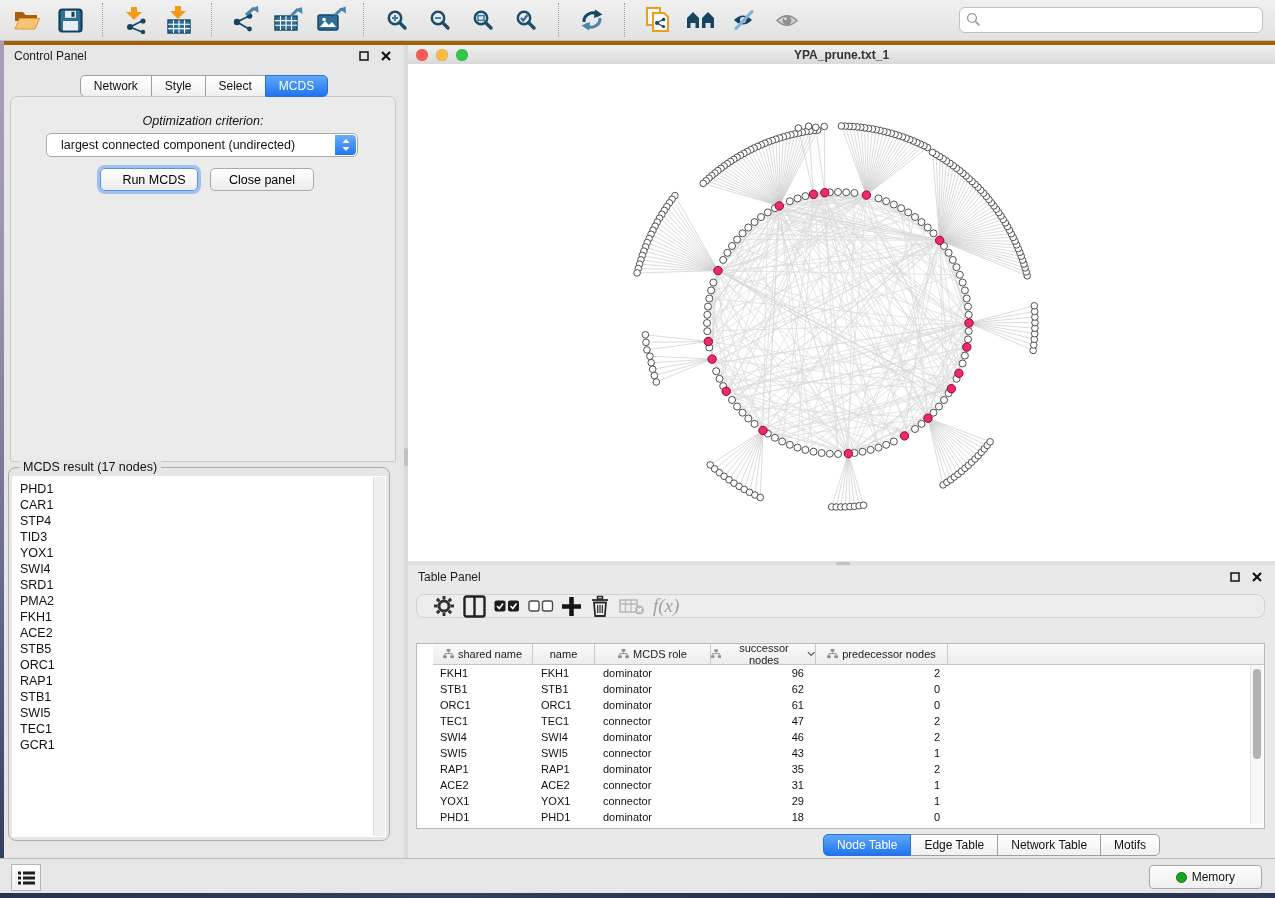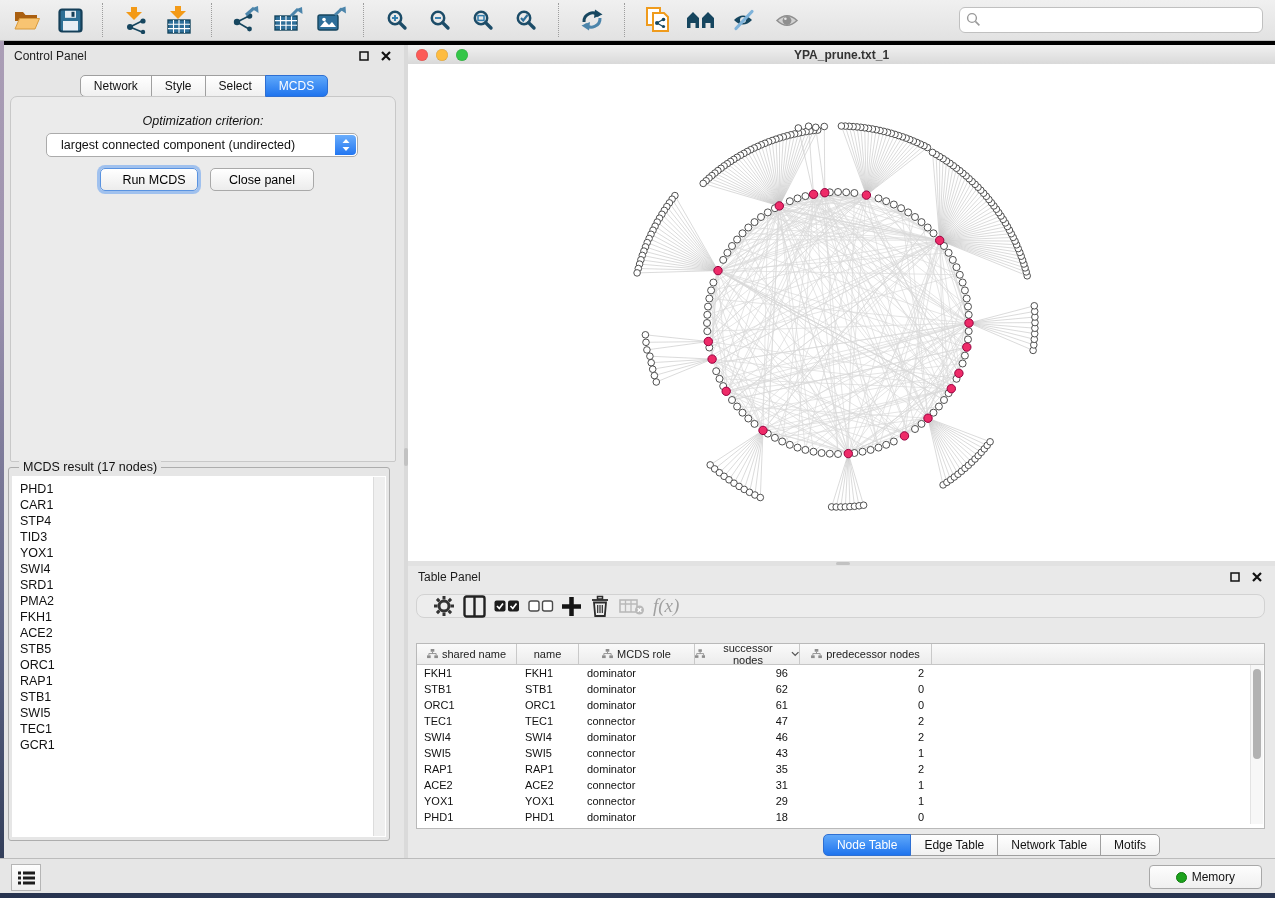--- a/index.html
+++ b/index.html
@@ -1,16 +1,16 @@
 <!DOCTYPE html>
 <html style="--accent: #3b99fc; --accent-dark: #1f74ee;"><head>
 <meta charset="utf-8">
 <style>
   html,body{margin:0;padding:0;background:#222;}
-  #screen{position:relative;width:1275px;height:898px;background:#000000;
+  #screen{position:relative;width:1275px;height:898px;background:#a16207;
     font-family:"Liberation Sans",sans-serif;color:#111;overflow:hidden;
     -webkit-font-smoothing:antialiased;}
   
   .toolbar{position:absolute;left:0;top:0;width:1275px;height:41px;
     background:linear-gradient(#f0f0f0,#e2e2e2);border-bottom:1px solid #bfbfbf;
     display:flex;align-items:center;padding-left:12px;box-sizing:border-box;gap:13px;}
   .tbtn{width:30px;height:32px;display:flex;align-items:center;justify-content:center;flex:0 0 auto;}
   .tb-sep{width:1px;height:34px;border-left:1px dotted #9d9d9d;margin:0 4px;flex:0 0 auto;}
   .search-wrap{margin-left:auto;margin-right:12px;position:relative;}
   .search-wrap input{width:268px;height:24px;border:1px solid #c0c0c0;border-radius:6px;
@@ -40,21 +40,21 @@
     border:1px solid #ababab;border-radius:5px;display:flex;align-items:center;
     font-size:12.5px;padding-left:14px;box-sizing:border-box;}
   .sel-stepper{position:absolute;right:1px;top:1px;bottom:1px;width:21px;border-radius:0 4px 4px 0;
     background:linear-gradient(#6aadfb,#2276f1);display:flex;align-items:center;justify-content:center;}
   .btn-row{position:absolute;top:71px;left:0;width:100%;height:24px;}
   .mac-btn{position:absolute;height:23px;background:linear-gradient(#ffffff,#ececec);
     border:1px solid #a9a9a9;border-radius:5px;font-size:12.5px;font-family:inherit;
     display:flex;align-items:center;justify-content:center;box-sizing:border-box;}
   .mac-btn.focused{box-shadow:0 0 0 3px rgba(110,165,240,.6);border-color:#5a93e0;}
   .groupbox{position:absolute;left:4px;right:14px;top:422px;height:372px;
-    border:1px solid #adadad;border-radius:3px;}
+    border:1px solid #adadad;border-radius:8px;}
   .groupbox-legend{position:absolute;top:-8px;left:10px;background:#e6e6e6;padding:0 4px;
     font-size:12.5px;}
   .mcds-list{position:absolute;inset:8px 3px 3px 3px;background:#fff;overflow:hidden;
     padding:5px 0 0 8px;box-sizing:border-box;}
   .mcds-item{font-size:12.5px;line-height:16px;}
   .list-scroll{position:absolute;top:9px;right:4px;bottom:4px;width:11px;background:#efefef;
     border-left:1px solid #dcdcdc;}
   
   .v-splitter{position:absolute;left:404px;top:45px;width:4px;height:813px;background:#dadada;}
   .v-handle{position:absolute;left:0;top:403px;width:4px;height:18px;background:#c2c2c2;border-radius:2px;}
@@ -68,21 +68,21 @@
   .net-title{font-size:12px;font-weight:bold;color:#333;}
   .net-canvas{position:absolute;left:0;top:19px;width:867px;height:497px;background:#fff;}
   
   .table-panel{position:absolute;left:408px;top:566px;width:867px;height:292px;background:#e9e9e9;}
   .tp-toolbar{position:absolute;left:8px;right:10px;top:28px;height:24px;background:#ededed;
     border:1px solid #d2d2d2;border-radius:8px;display:flex;align-items:center;gap:8px;
     padding-left:16px;box-sizing:border-box;}
   .tp-ic{display:flex;align-items:center;justify-content:center;}
   .fx{font-family:"Liberation Serif",serif;font-style:italic;font-size:19px;color:#a0a0a0;}
   .tbl-wrap{position:absolute;left:8px;right:10px;top:77px;height:186px;background:#fff;
-    border:1px solid #b9b9b9;box-sizing:border-box;overflow:hidden;}
+    border:1px solid #b9b9b9;box-sizing:border-box;overflow:hidden;padding-left:16px;}
   .thead{display:flex;height:20px;background:linear-gradient(#fafafa,#ececec);
     border-bottom:1px solid #c6c6c6;}
   .hcell{display:flex;align-items:center;justify-content:center;gap:4px;font-size:11px;
     border-right:1px solid #c9c9c9;box-sizing:border-box;color:#222;}
   .trow{display:flex;height:16px;line-height:16px;font-size:11px;}
   .tcell{box-sizing:border-box;white-space:nowrap;overflow:hidden;}
   .c0{width:100px;padding-left:7px;}
   .c1{width:62px;padding-left:8px;}
   .c2{width:116px;padding-left:8px;}
   .c3{width:105px;text-align:right;padding-right:12px;}

